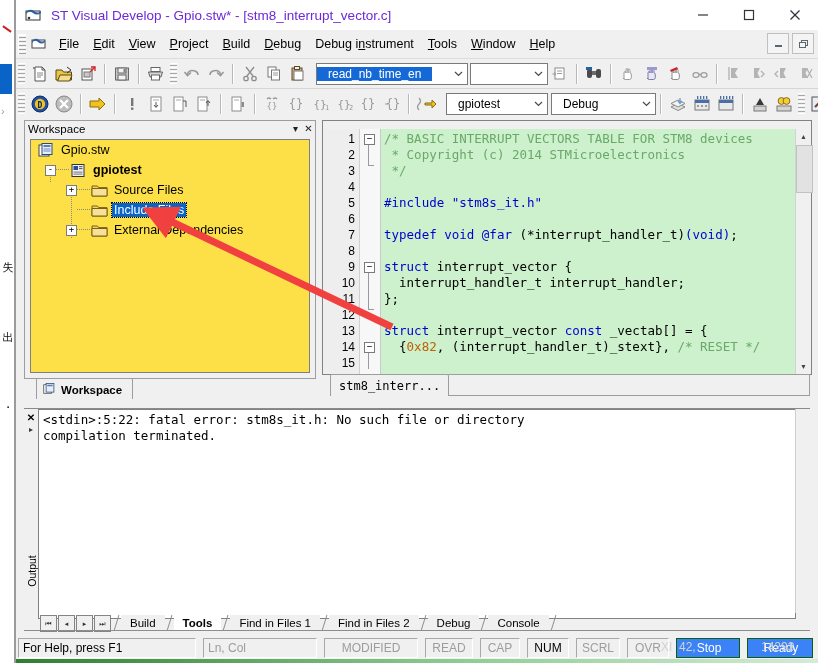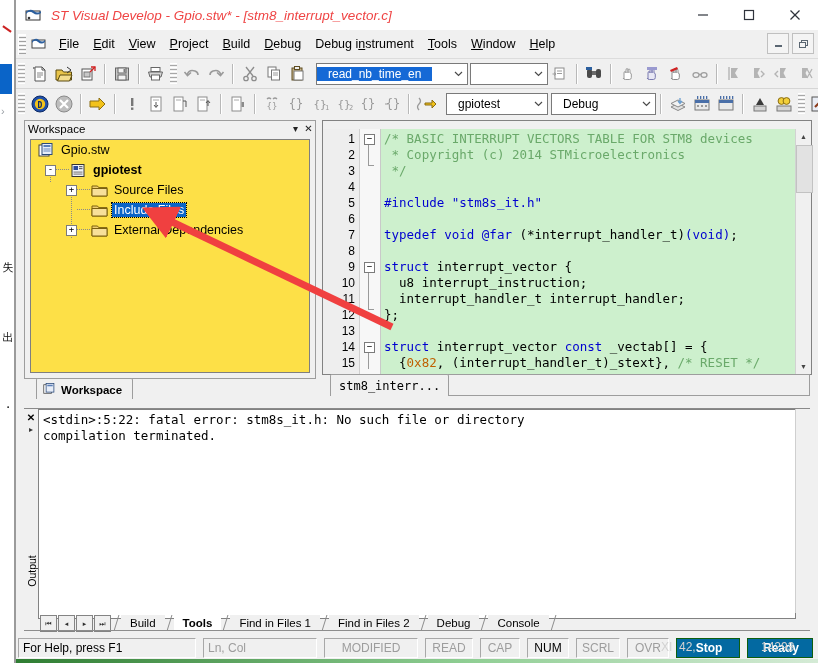--- a/index.html
+++ b/index.html
@@ -17,21 +17,21 @@
   #bg-peek .bp-arrowgray{position:absolute;left:1px;top:105px;color:#9aa0a6;font-size:11px;}
   #bg-peek .bp-cjk{position:absolute;left:0;width:16px;font-size:11px;color:#111;text-align:center;font-family:"DejaVu Sans",sans-serif;}
   #bg-peek .bp-vline{position:absolute;left:14px;top:0;width:2px;height:663px;background:#9b9b9b;}
 
   
   #app{position:absolute;left:16px;top:0;width:802px;height:663px;background:#f0f0f0;}
 
   
   #titlebar{height:30px;background:#ffffff;display:flex;align-items:center;position:relative;}
   #titlebar .tb-icon{width:20px;height:16px;margin-left:8px;margin-right:7px;flex:0 0 auto;}
-  #titlebar .tb-text{font-size:13.5px;color:#ef4444;font-family:"Liberation Sans",sans-serif;white-space:nowrap;font-style:italic;}
+  #titlebar .tb-text{font-size:13.5px;color:#6d28d9;font-family:"Liberation Sans",sans-serif;white-space:nowrap;}
   .winbtns{position:absolute;right:0;top:0;height:30px;display:flex;}
   .winbtn{width:46px;height:30px;display:flex;align-items:center;justify-content:center;color:#30343c;font-size:13px;}
   .winbtn.close{font-size:15px;}
   .winbtn svg{display:block;}
 
   
   #menubar{height:28px;background:#f0f0f0;display:flex;align-items:center;position:relative;border-bottom:1px solid #dcdcdc;}
   .mb-grip{width:7px;height:20px;margin-left:2px;margin-right:2px;
     background:repeating-linear-gradient(to bottom,#fff 0 1px,#f0f0f0 1px 2px,#a0a0a0 2px 3px,#f0f0f0 3px 4px);
     border-left:1px solid #fff;border-top:1px solid #fff;}
@@ -127,21 +127,21 @@
   .otabsep:before{content:"";position:absolute;left:4px;top:0;width:1px;height:16px;background:#8d8d8d;transform:skewX(-17deg);}
   #outtabline{position:absolute;left:0;top:221px;right:0;height:1px;background:#8d8d8d;}
 
   
   #statusbar{position:absolute;left:0;top:636px;width:802px;height:24px;background:#f0f0f0;display:flex;align-items:center;padding:0 2px;}
   .sbcell{height:18px;border:1px solid #a8a8a8;border-right-color:#fff;border-bottom-color:#fff;
     display:flex;align-items:center;font-size:12px;color:#000;padding:0 4px;margin-right:7px;
     font-family:"Liberation Sans",sans-serif;}
   .sbcell.dim{color:#9d9d9d;}
   .sbcell.main{flex:1;}
-  .sbgreen{background:#0369a1;color:#fff;border-color:#0e5e0e;font-weight:bold;position:relative;padding-left:6px;}
+  .sbgreen{background:#3b82f6;color:#fff;border-color:#0e5e0e;font-weight:normal;position:relative;padding-left:6px;}
   #sbbottom{position:absolute;left:0;top:659px;width:818px;height:4px;
     background:linear-gradient(to right,#2f7d32,#8fce93 55%,#d8ecd9);}
   .ghost{position:absolute;color:#d2d2d2;font-size:12px;white-space:nowrap;pointer-events:none;}
 
   
   #annot{position:absolute;left:0;top:0;width:818px;height:663px;pointer-events:none;}
 </style>
 </head>
 <body>
 
@@ -696,21 +696,20 @@
         <div id="code">
           <div class="cl"><span class="k-com">/* BASIC INTERRUPT VECTORS TABLE FOR STM8 devices</span></div>
           <div class="cl"><span class="k-com"> * Copyright (c) 2014 STMicroelectronics</span></div>
           <div class="cl"><span class="k-com"> */</span></div>
           <div class="cl">&nbsp;</div>
           <div class="cl"><span class="k-pp">#include </span><span class="k-str">"stm8s_it.h"</span></div>
           <div class="cl">&nbsp;</div>
           <div class="cl"><span class="k-kw">typedef void @far </span><span class="k-pl">(*interrupt_handler_t)</span><span class="k-kw">(void)</span><span class="k-pl">;</span></div>
           <div class="cl">&nbsp;</div>
           <div class="cl"><span class="k-kw">struct</span><span class="k-pl"> interrupt_vector {</span></div>
-          <div class="cl"><span class="k-pl">  u8 interrupt_instruction;</span></div>
           <div class="cl"><span class="k-pl">  interrupt_handler_t interrupt_handler;</span></div>
           <div class="cl"><span class="k-pl">};</span></div>
           <div class="cl">&nbsp;</div>
           <div class="cl"><span class="k-kw">struct</span><span class="k-pl"> interrupt_vector </span><span class="k-kw">const</span><span class="k-pl"> _vectab[] = {</span></div>
           <div class="cl"><span class="k-pl">  {</span><span class="k-num">0x82</span><span class="k-pl">, (interrupt_handler_t)_stext}, </span><span class="k-com">/* RESET */</span></div>
         </div>
       </div>
       <div id="edvscroll">
         <div class="sbarrow">▲</div>
         <div id="edthumb"></div>

